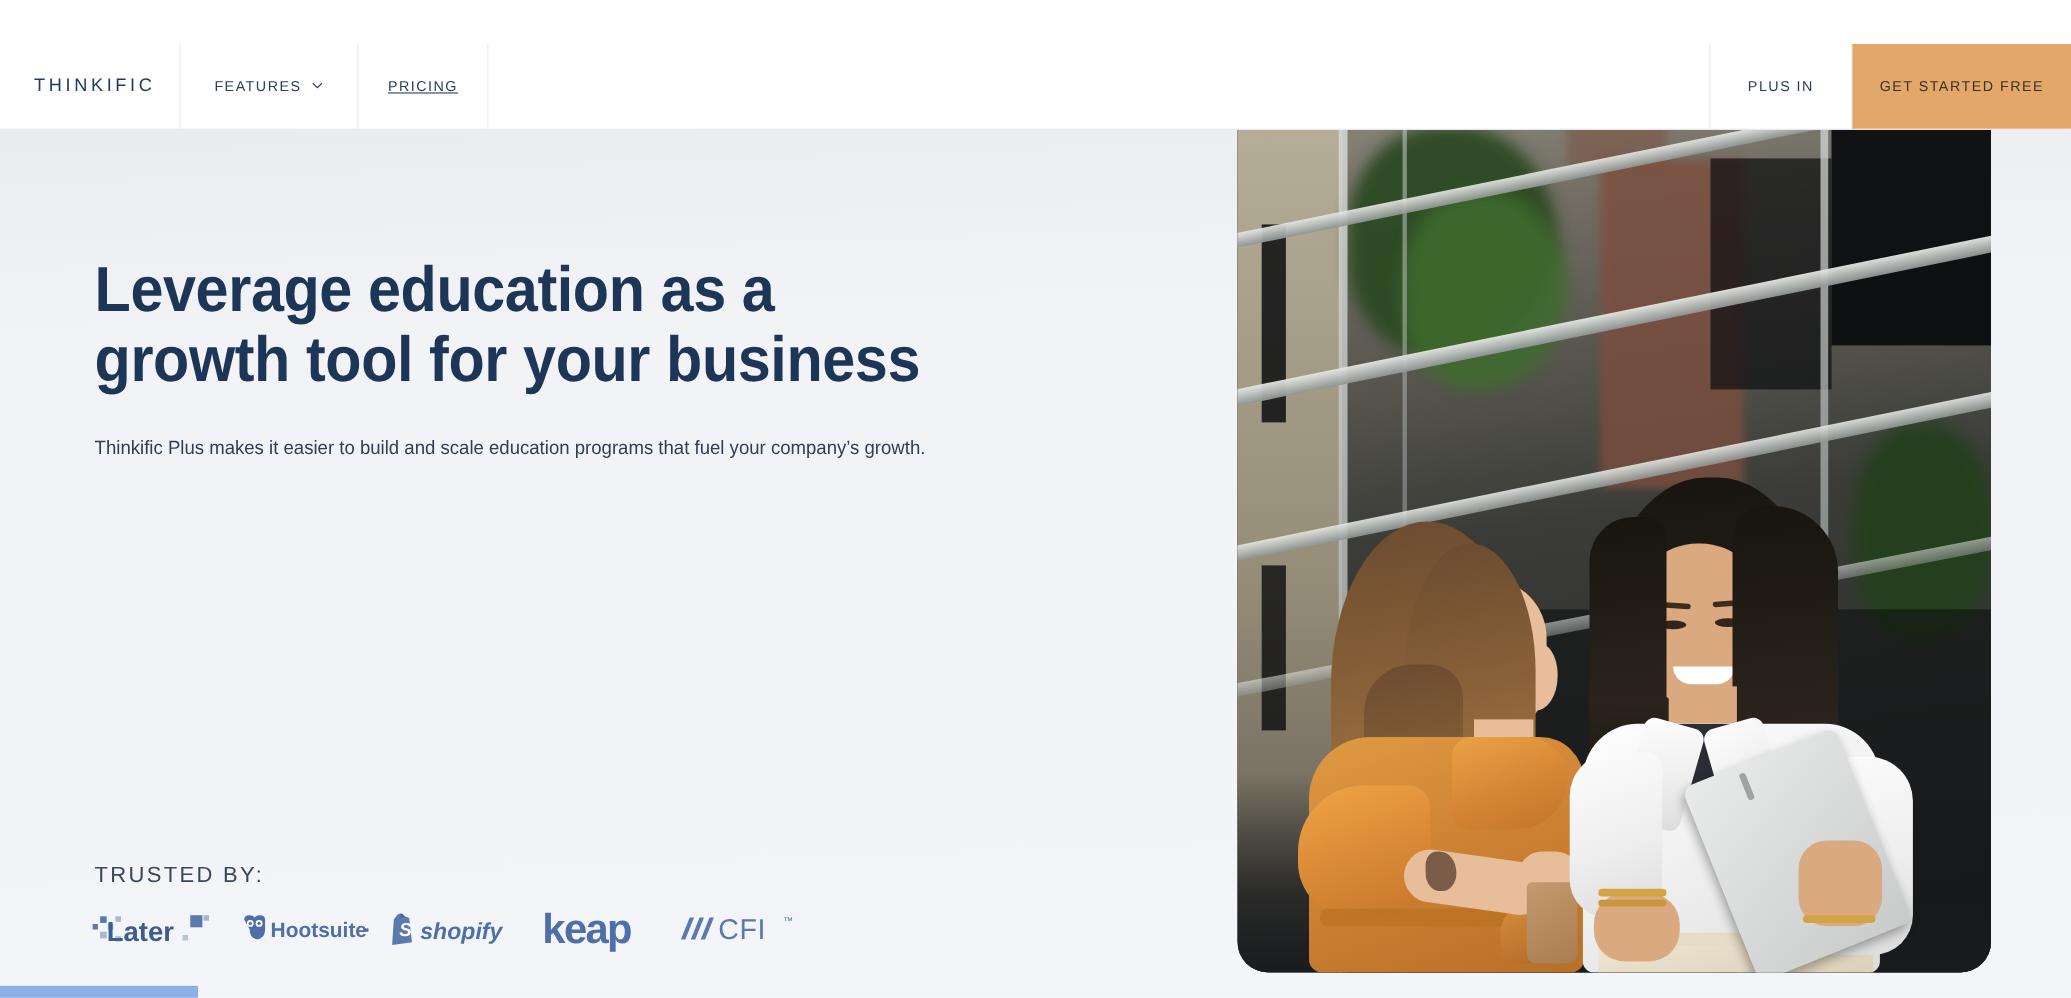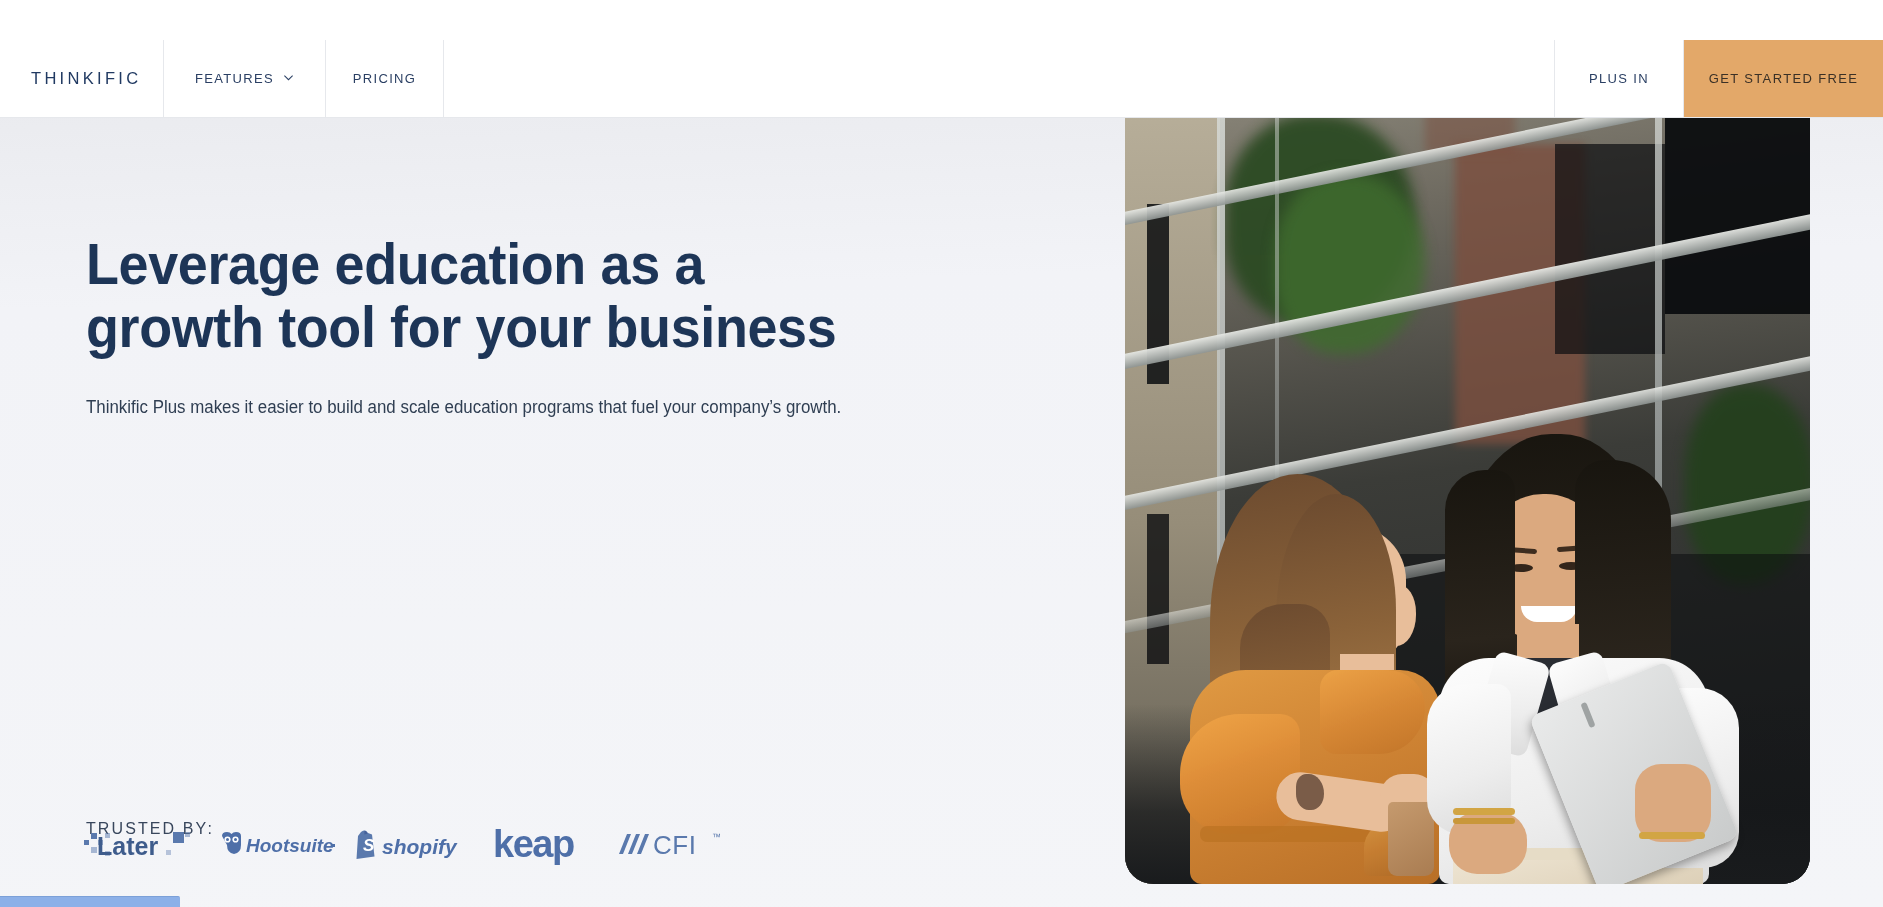--- a/index.html
+++ b/index.html
@@ -33,21 +33,21 @@
   }
   .nav-item{
     display:flex; align-items:center; justify-content:center;
     gap:9px;
     border-right:1px solid #e6e8ec;
     font-size:13px; letter-spacing:1.35px;
     color:#2a3f63; white-space:nowrap;
     cursor:pointer;
   }
   .nav-item.features{ width:162px; }
-  .nav-item.pricing{ width:118px; }
+  .nav-item.pricing{ width:118px;text-decoration:underline; }
   .nav-item.resources{ width:170px; }
   .nav-item.plus{ width:198px; }
   .chev{ display:inline-block; width:11px; height:11px; position:relative; top:-1px;}
   .chev svg{ display:block; }
   .nav-spacer{ flex:1; border-right:1px solid #e6e8ec; }
   .nav-signin{
     display:flex; align-items:center; justify-content:center;
     padding:0 34px;
     font-size:13px; letter-spacing:1.35px; color:#2a3f63;
     white-space:nowrap; cursor:pointer;
@@ -93,32 +93,32 @@
     background:#dfd1bc;
     border:none; border-radius:4px;
     box-shadow:3px 4px 9px rgba(60,50,35,0.17);
     font-family:"Liberation Sans Narrow","Liberation Sans", sans-serif;
     font-size:17px; font-weight:700; letter-spacing:0.6px;
     color:#17212e; cursor:pointer;
   }
 
   
   .trusted-label{
-    position:absolute; left:86px; top:742px;
-    font-size:16px; letter-spacing:2.1px; color:#38465c;
+    position:absolute; left:86px; top:707px;
+    font-size:20px; letter-spacing:2.1px; color:#38465c;
     white-space:nowrap;
   }
   .logo-row{
     position:absolute; left:84px; top:744px;
     display:flex; align-items:center; gap:0px;
     height:46px;
   }
   .logo-cell{ display:flex; align-items:center; height:46px; }
   .logo-cell.later{ width:134px; }
-  .logo-cell.hoot{ width:133px;font-style:italic; }
+  .logo-cell.hoot{ width:133px; }
   .logo-cell.shop{ width:131px; }
   .logo-cell.keap{ width:133px;justify-content:center; }
   .logo-cell.cfi{ width:120px; }
   .logo-cell svg{ display:block; }
 
   
   .hero-photo{
     position:absolute; left:1125px; top:6px;
     width:685px; height:800px;
     border-radius:28px;

